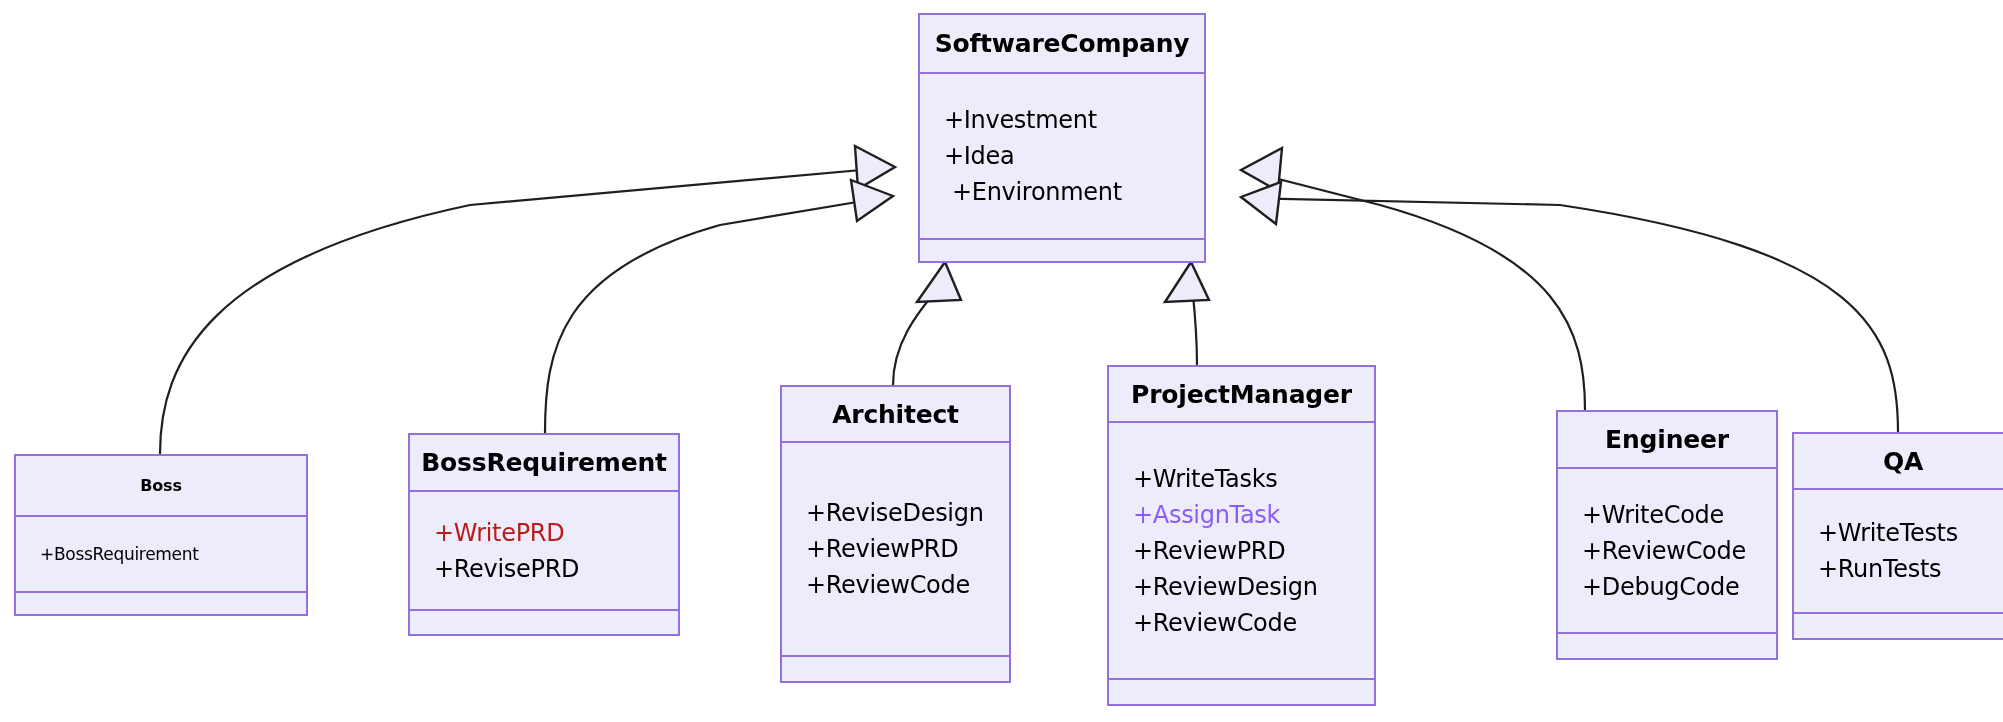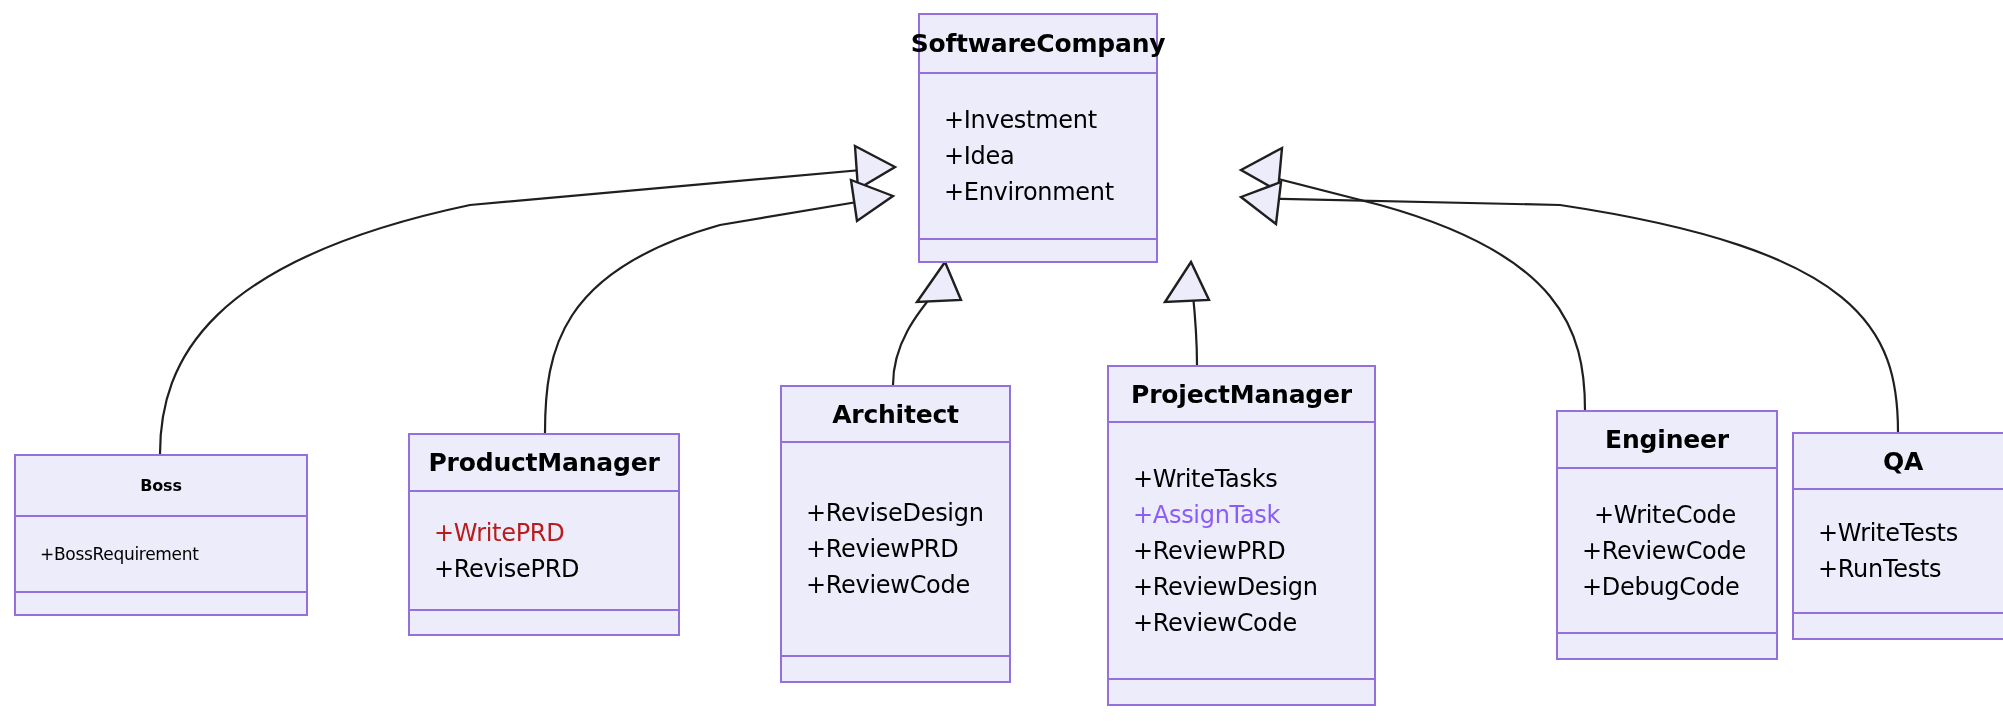--- a/index.html
+++ b/index.html
@@ -84,38 +84,38 @@
         <polygon points="895,167 855,146 858,189" fill="#ECECFB" stroke="#1F1F1F" stroke-width="2.4" stroke-linejoin="miter"></polygon>
         <polygon points="893,196 851,180 857,221" fill="#ECECFB" stroke="#1F1F1F" stroke-width="2.4" stroke-linejoin="miter"></polygon>
         <polygon points="945,262 917,302 961,300" fill="#ECECFB" stroke="#1F1F1F" stroke-width="2.4" stroke-linejoin="miter"></polygon>
         <polygon points="1191,262 1165,302 1209,300" fill="#ECECFB" stroke="#1F1F1F" stroke-width="2.4" stroke-linejoin="miter"></polygon>
         <polygon points="1241,170 1282,148 1278,191" fill="#ECECFB" stroke="#1F1F1F" stroke-width="2.4" stroke-linejoin="miter"></polygon>
         <polygon points="1241,197 1281,182 1276,224" fill="#ECECFB" stroke="#1F1F1F" stroke-width="2.4" stroke-linejoin="miter"></polygon>
       </g>
   </svg>
 
   <div id="classes-layer">
-      <div class="uml-class" style="left: 918px; top: 13px; width: 240px; height: 250px; background: rgb(236, 236, 251); border-color: rgb(147, 112, 219);">
+      <div class="uml-class" style="left: 918px; top: 13px; width: 288px; height: 250px; background: rgb(236, 236, 251); border-color: rgb(147, 112, 219);">
         <div class="uml-title" style="height: 59px; font-size: 25px; color: rgb(0, 0, 0); border-bottom-color: rgb(147, 112, 219);">SoftwareCompany</div>
         <div class="uml-members" style="height: 166px; border-bottom-color: rgb(147, 112, 219);">
           <div class="uml-member" style="font-size: 24px; line-height: 36px; color: rgb(0, 0, 0);">+Investment</div>
           <div class="uml-member" style="font-size: 24px; line-height: 36px; color: rgb(0, 0, 0);">+Idea</div>
-          <div class="uml-member" style="font-size: 24px; line-height: 36px; color: rgb(0, 0, 0);">+Environment</div>
+          <div class="uml-member" style="font-size: 24px; line-height: 36px; color: rgb(0, 0, 0); margin-left: 8px;">+Environment</div>
         </div>
         <div class="uml-methods" style="height: 21px;"></div>
       </div>
       <div class="uml-class" style="left: 14px; top: 454px; width: 294px; height: 162px; background: rgb(236, 236, 251); border-color: rgb(147, 112, 219);">
         <div class="uml-title" style="height: 61px; font-size: 16px; color: rgb(0, 0, 0); border-bottom-color: rgb(147, 112, 219);">Boss</div>
         <div class="uml-members" style="height: 76px; border-bottom-color: rgb(147, 112, 219);">
           <div class="uml-member" style="font-size: 17px; line-height: 36px; color: rgb(0, 0, 0);">+BossRequirement</div>
         </div>
         <div class="uml-methods" style="height: 21px;"></div>
       </div>
       <div class="uml-class" style="left: 408px; top: 433px; width: 272px; height: 203px; background: rgb(236, 236, 251); border-color: rgb(147, 112, 219);">
-        <div class="uml-title" style="height: 57px; font-size: 25px; color: rgb(0, 0, 0); border-bottom-color: rgb(147, 112, 219);">ProductManager</div>
+        <div class="uml-title" style="height: 57px; font-size: 25px; color: rgb(0, 0, 0); border-bottom-color: rgb(147, 112, 219);">BossRequirement</div>
         <div class="uml-members" style="height: 119px; border-bottom-color: rgb(147, 112, 219);">
           <div class="uml-member" style="font-size: 24px; line-height: 36px; color: #b91c1c;">+WritePRD</div>
           <div class="uml-member" style="font-size: 24px; line-height: 36px; color: rgb(0, 0, 0);">+RevisePRD</div>
         </div>
         <div class="uml-methods" style="height: 23px;"></div>
       </div>
       <div class="uml-class" style="left: 780px; top: 385px; width: 231px; height: 298px; background: rgb(236, 236, 251); border-color: rgb(147, 112, 219);">
         <div class="uml-title" style="height: 56px; font-size: 25px; color: rgb(0, 0, 0); border-bottom-color: rgb(147, 112, 219);">Architect</div>
         <div class="uml-members" style="height: 214px; border-bottom-color: rgb(147, 112, 219);">
           <div class="uml-member" style="font-size: 24px; line-height: 36px; color: rgb(0, 0, 0);">+ReviseDesign</div>
@@ -131,21 +131,21 @@
           <div class="uml-member" style="font-size: 24px; line-height: 36px; color: #8b5cf6;">+AssignTask</div>
           <div class="uml-member" style="font-size: 24px; line-height: 36px; color: rgb(0, 0, 0);">+ReviewPRD</div>
           <div class="uml-member" style="font-size: 24px; line-height: 36px; color: rgb(0, 0, 0);">+ReviewDesign</div>
           <div class="uml-member" style="font-size: 24px; line-height: 36px; color: rgb(0, 0, 0);">+ReviewCode</div>
         </div>
         <div class="uml-methods" style="height: 24px;"></div>
       </div>
       <div class="uml-class" style="left: 1556px; top: 410px; width: 222px; height: 250px; background: rgb(236, 236, 251); border-color: rgb(147, 112, 219);">
         <div class="uml-title" style="height: 57px; font-size: 25px; color: rgb(0, 0, 0); border-bottom-color: rgb(147, 112, 219);">Engineer</div>
         <div class="uml-members" style="height: 165px; border-bottom-color: rgb(147, 112, 219);">
-          <div class="uml-member" style="font-size: 24px; line-height: 36px; color: rgb(0, 0, 0); margin-left: 12px;">+WriteCode</div>
+          <div class="uml-member" style="font-size: 24px; line-height: 36px; color: rgb(0, 0, 0);">+WriteCode</div>
           <div class="uml-member" style="font-size: 24px; line-height: 36px; color: rgb(0, 0, 0);">+ReviewCode</div>
           <div class="uml-member" style="font-size: 24px; line-height: 36px; color: rgb(0, 0, 0);">+DebugCode</div>
         </div>
         <div class="uml-methods" style="height: 24px;"></div>
       </div>
       <div class="uml-class" style="left: 1792px; top: 432px; width: 222px; height: 208px; background: rgb(236, 236, 251); border-color: rgb(147, 112, 219);">
         <div class="uml-title" style="height: 56px; font-size: 25px; color: rgb(0, 0, 0); border-bottom-color: rgb(147, 112, 219);">QA</div>
         <div class="uml-members" style="height: 124px; border-bottom-color: rgb(147, 112, 219);">
           <div class="uml-member" style="font-size: 24px; line-height: 36px; color: rgb(0, 0, 0);">+WriteTests</div>
           <div class="uml-member" style="font-size: 24px; line-height: 36px; color: rgb(0, 0, 0);">+RunTests</div>

